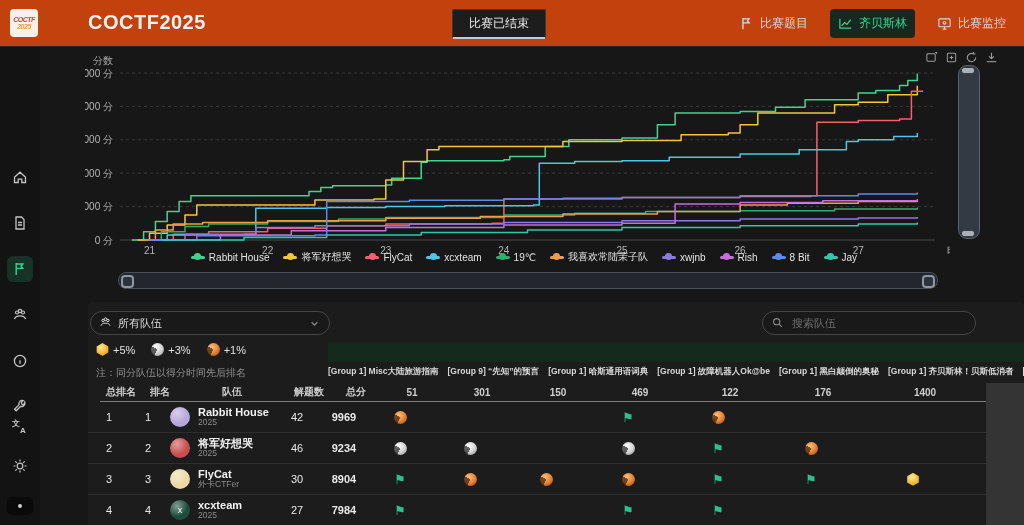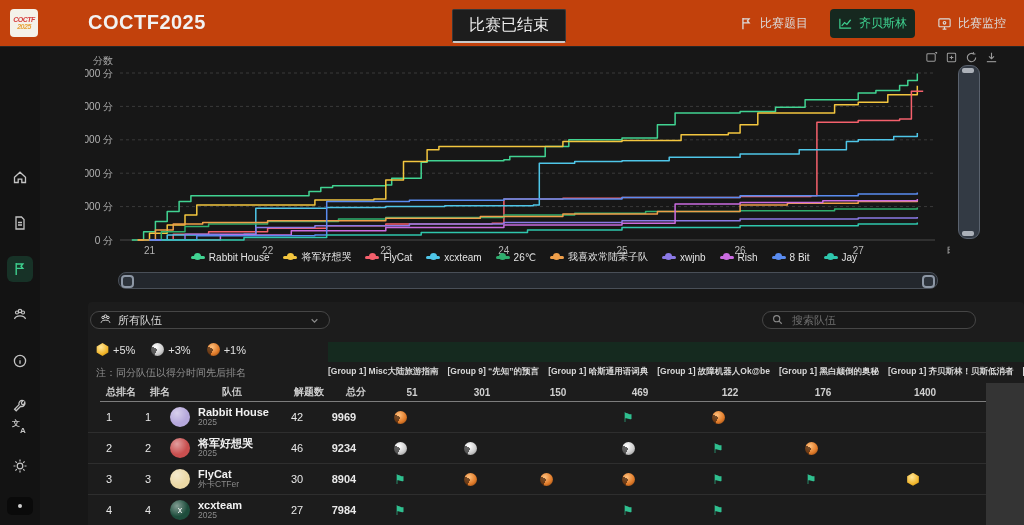--- a/index.html
+++ b/index.html
@@ -8,21 +8,21 @@
   
   .topbar{position:absolute;left:0;top:0;width:1024px;height:46px;background:#c2410c;
           border-bottom:1px solid #262626;z-index:30;}
   .logo-box{position:absolute;left:10px;top:9px;width:28px;height:28px;background:#f4f2ea;
             border-radius:4px;display:flex;flex-direction:column;align-items:center;justify-content:center;line-height:1;}
   .logo-l1{font-size:7px;font-weight:bold;color:#d64040;letter-spacing:-.5px;font-style:italic;}
   .logo-l2{font-size:7px;font-weight:bold;color:#e8a23c;letter-spacing:-.5px;font-style:italic;}
   .app-title{position:absolute;left:88px;top:11px;font-size:20px;font-weight:bold;color:#f2f2f2;letter-spacing:.5px;}
   .status-badge{position:absolute;left:452px;top:9px;padding:5px 16px;background:#1d1d1d;
                 border:1px solid #383838;border-bottom:2px solid #c9c9c9;border-radius:2px;
-                font-size:16px;color:#ededed;}
+                font-size:12px;color:#ededed;}
   .nav{position:absolute;right:10px;top:0;height:46px;display:flex;align-items:center;gap:14px;}
   .nav-item{display:flex;align-items:center;gap:6px;font-size:12px;color:#dcdcdc;padding:6px 8px;border-radius:4px;cursor:pointer;}
   .nav-item svg{width:15px;height:15px;}
   .nav-item.active{color:#3ecf8e;background:#16281f;}
   
   .sidebar{position:absolute;left:0;top:46px;width:40px;height:479px;background:#131313;z-index:20;}
   .side-top{position:absolute;top:118px;left:0;width:40px;display:flex;flex-direction:column;align-items:center;gap:20px;}
   .side-bottom{position:absolute;bottom:6px;left:0;width:40px;display:flex;flex-direction:column;align-items:center;gap:14px;}
   .side-icon{width:26px;height:26px;display:flex;align-items:center;justify-content:center;color:#c4c4c4;border-radius:6px;cursor:pointer;}
   .side-icon svg{width:16px;height:16px;}
@@ -43,21 +43,21 @@
   .lg-marker{position:relative;width:14px;height:8px;}
   .lg-pill{position:absolute;left:0;top:2.5px;width:14px;height:3px;border-radius:2px;}
   .lg-dot{position:absolute;left:3.5px;top:0;width:7px;height:7px;border-radius:50%;}
   .lg-label{font-size:10px;color:#e4e4e4;white-space:nowrap;}
   .hslider{position:absolute;left:118px;top:272px;width:818px;height:15px;background:#23272d;
            border:1px solid #494f58;border-radius:8px;cursor:grab;}
   .hslider .hh{position:absolute;top:2px;width:9px;height:9px;border:2px solid #8d97a5;border-radius:4px;background:#2d333b;}
   .hslider .hh.left{left:2px;} .hslider .hh.right{right:2px;}
   
   .table-panel{position:absolute;left:88px;top:302px;width:936px;height:223px;background:#1c1c1c;border-radius:4px 4px 0 0;}
-  .ctrl-box{position:absolute;height:18px;background:#191919;border:1px solid #464646;border-radius:12px;
+  .ctrl-box{position:absolute;height:24px;background:#191919;border:1px solid #464646;border-radius:12px;
             display:flex;align-items:center;gap:6px;padding:0 8px;box-sizing:border-box;font-size:11px;color:#dcdcdc;}
   .team-filter{left:2px;top:9px;width:240px;cursor:pointer;}
   .team-filter .caret{margin-left:auto;color:#8a8a8a;display:flex;}
   .team-filter svg{width:13px;height:13px;}
   .search-box{left:674px;top:9px;width:214px;justify-content:space-between;}
   .search-box svg{width:13px;height:13px;color:#8a8a8a;flex:none;}
   .search-box input{background:transparent;border:none;outline:none;color:#d8d8d8;font-size:11px;width:100%;
                     font-family:"Liberation Sans","DejaVu Sans",sans-serif;}
   .search-box input::placeholder{color:#6f6f6f;}
   .bonus-row{position:absolute;left:8px;top:41px;display:flex;gap:16px;align-items:center;font-size:11px;color:#e0e0e0;}
@@ -284,21 +284,21 @@
           <span class="lg-pill" style="background:#4fc6e8"></span>
           <span class="lg-dot" style="background:#4fc6e8"></span>
         </span>
         <span class="lg-label">xcxteam</span>
       </div>
       <div class="legend-item">
         <span class="lg-marker">
           <span class="lg-pill" style="background:#2fae6e"></span>
           <span class="lg-dot" style="background:#2fae6e"></span>
         </span>
-        <span class="lg-label">26℃</span>
+        <span class="lg-label">19℃</span>
       </div>
       <div class="legend-item">
         <span class="lg-marker">
           <span class="lg-pill" style="background:#ef9f4a"></span>
           <span class="lg-dot" style="background:#ef9f4a"></span>
         </span>
         <span class="lg-label">我喜欢常陆茉子队</span>
       </div>
       <div class="legend-item">
         <span class="lg-marker">

